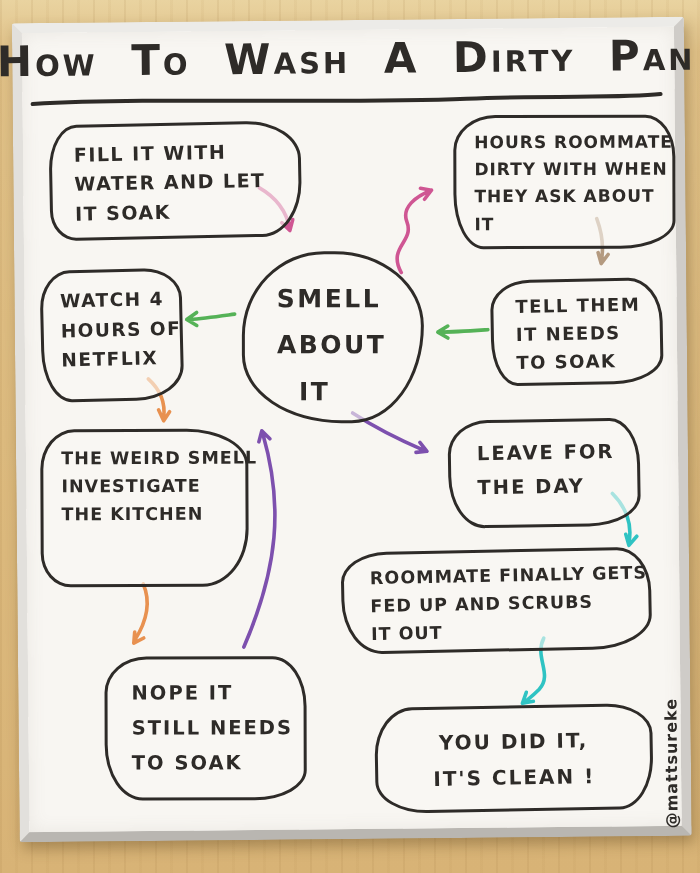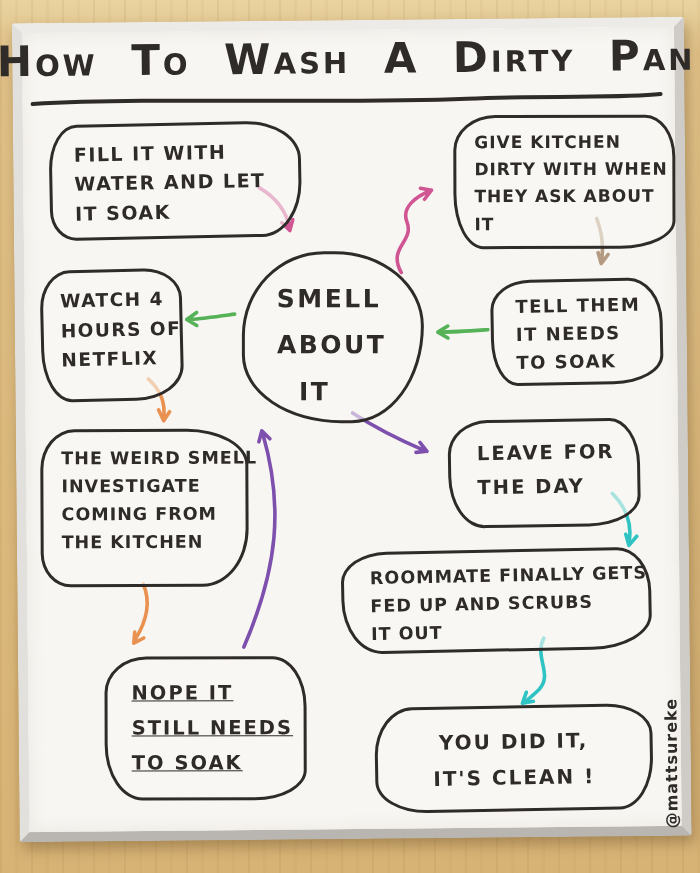--- a/index.html
+++ b/index.html
@@ -52,21 +52,21 @@
     font-size:17.5px;line-height:1.6;letter-spacing:1px;
     border-radius:34px 62px 46px 30px / 40px 36px 58px 34px;transform:rotate(.3deg);}
   .b-leave{left:448px;top:421px;width:192px;height:108px;padding:14px 0 0 26px;
     font-size:19.5px;line-height:1.75;letter-spacing:2px;
     border-radius:40px 30px 52px 36px / 34px 46px 30px 52px;transform:rotate(-.4deg);}
   .b-scrub{left:340px;top:551px;width:310px;height:102px;padding:9px 0 0 26px;
     font-size:17.5px;line-height:1.6;letter-spacing:1px;
     border-radius:46px 34px 60px 40px / 30px 44px 34px 54px;transform:rotate(-.6deg);}
   .b-nope{left:102px;top:655px;width:202px;height:144px;padding:16px 0 0 24px;
     font-size:19.5px;line-height:1.8;letter-spacing:2px;
-    border-radius:42px 34px 52px 38px / 36px 50px 30px 56px;transform:rotate(.4deg);text-decoration:underline;}
+    border-radius:42px 34px 52px 38px / 36px 50px 30px 56px;transform:rotate(.4deg);}
   .b-done{left:372px;top:707px;width:278px;height:106px;padding:15px 0 0 0;
     font-size:20px;line-height:1.8;letter-spacing:2px;text-align:center;
     border-radius:38px 46px 34px 52px / 48px 30px 52px 32px;transform:rotate(-.5deg);}
   .watermark{
     position:absolute;right:22px;bottom:42px;
     writing-mode:vertical-rl;transform:rotate(180deg);
     font-size:16px;font-weight:700;color:#2e2b28;letter-spacing:1px;
   }
   svg.overlay{position:absolute;inset:0;pointer-events:none;}
   svg.overlay path{fill:none;stroke-width:3.6px;stroke-linecap:round;stroke-linejoin:round;}
@@ -97,21 +97,21 @@
     <path d="M542,640 C532,659 551,676 537,691 C531,697 527,700 522,704 M531,703 L520,705 L524,694" stroke="#2fc3c3"></path>
   </svg>
 
   <div class="bubble b-fill">
     <div class="ln">FILL IT WITH</div>
     <div class="ln">WATER AND LET</div>
     <div class="ln">IT SOAK</div>
   </div>
 
   <div class="bubble b-give">
-    <div class="ln">GIVE KITCHEN</div>
+    <div class="ln">HOURS ROOMMATE</div>
     <div class="ln">DIRTY WITH WHEN</div>
     <div class="ln">THEY ASK ABOUT</div>
     <div class="ln">IT</div>
   </div>
 
   <div class="bubble b-watch">
     <div class="ln">WATCH 4</div>
     <div class="ln">HOURS OF</div>
     <div class="ln">NETFLIX</div>
   </div>
@@ -124,21 +124,20 @@
 
   <div class="bubble b-tell">
     <div class="ln">TELL THEM</div>
     <div class="ln">IT NEEDS</div>
     <div class="ln">TO SOAK</div>
   </div>
 
   <div class="bubble b-invest">
     <div class="ln">THE WEIRD SMELL</div>
     <div class="ln">INVESTIGATE</div>
-    <div class="ln">COMING FROM</div>
     <div class="ln">THE KITCHEN</div>
   </div>
 
   <div class="bubble b-leave">
     <div class="ln">LEAVE FOR</div>
     <div class="ln">THE DAY</div>
   </div>
 
   <div class="bubble b-scrub">
     <div class="ln">ROOMMATE FINALLY GETS</div>

